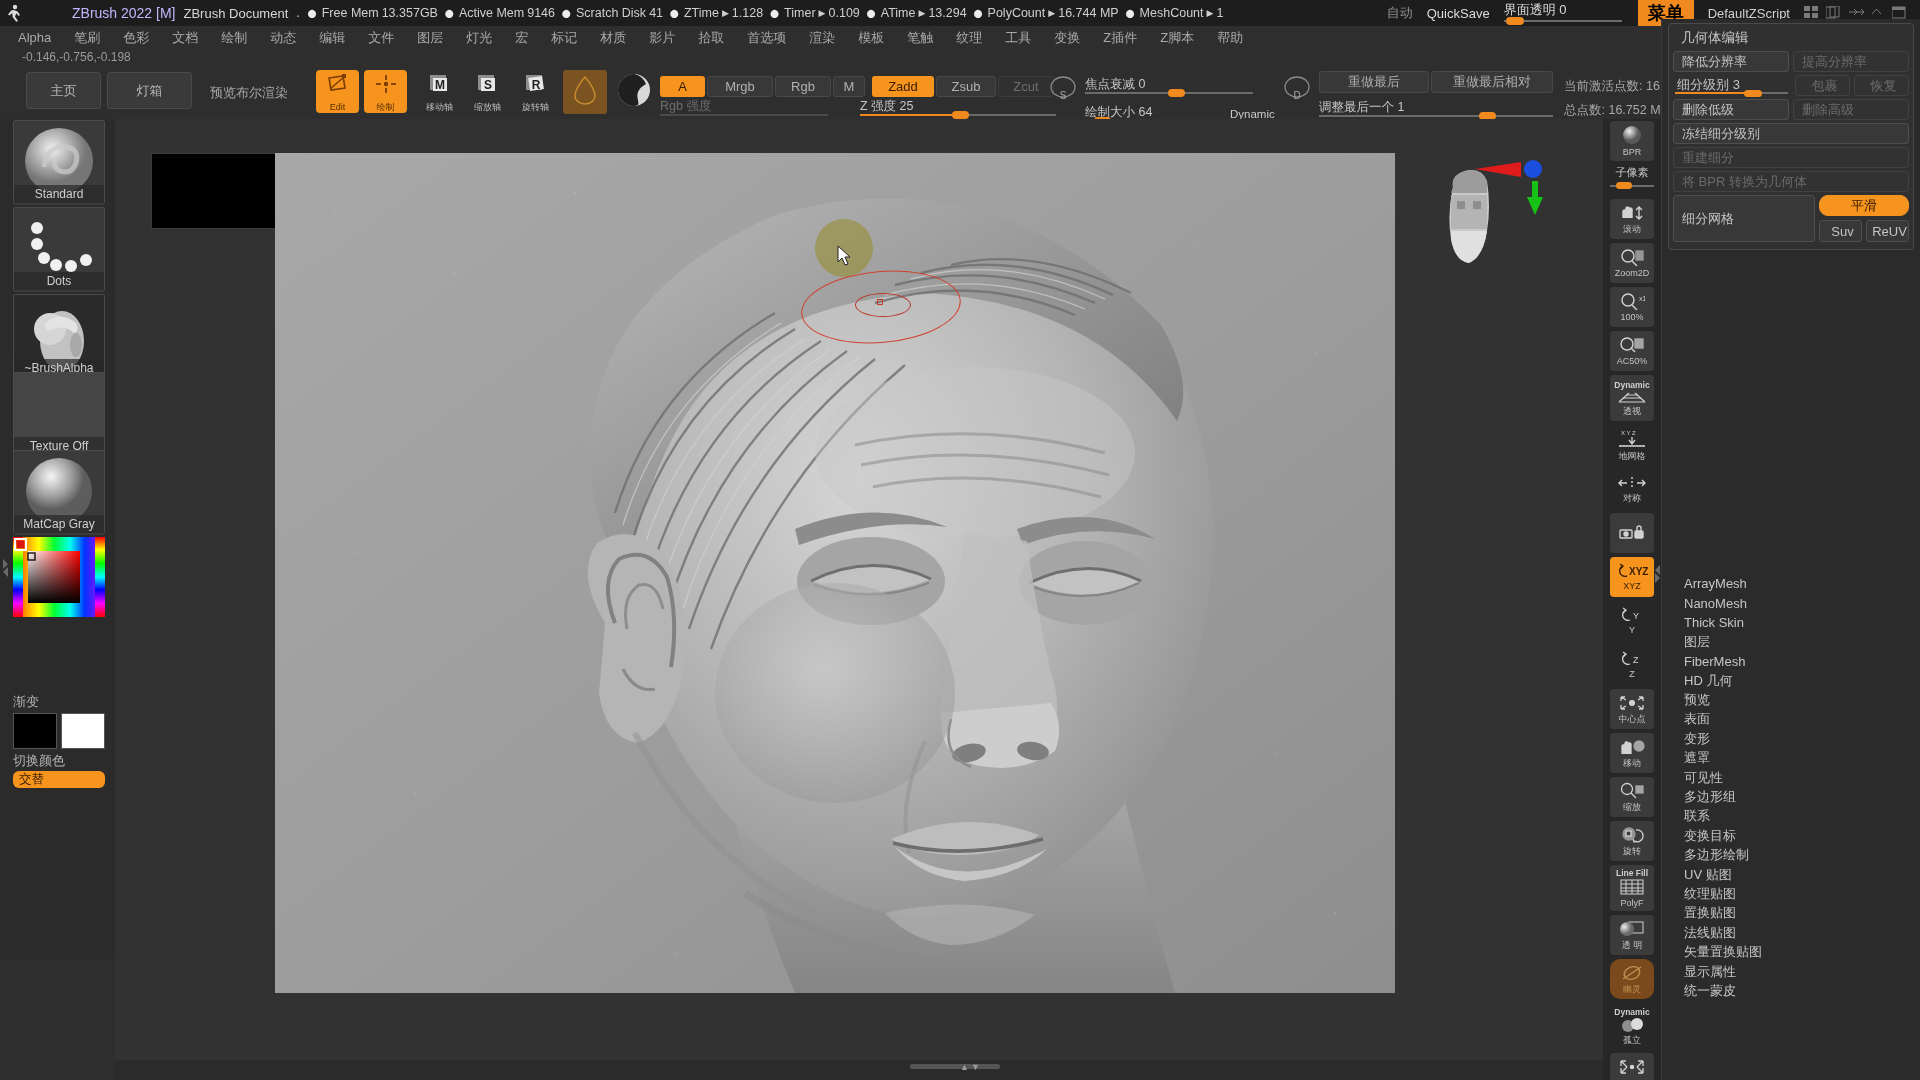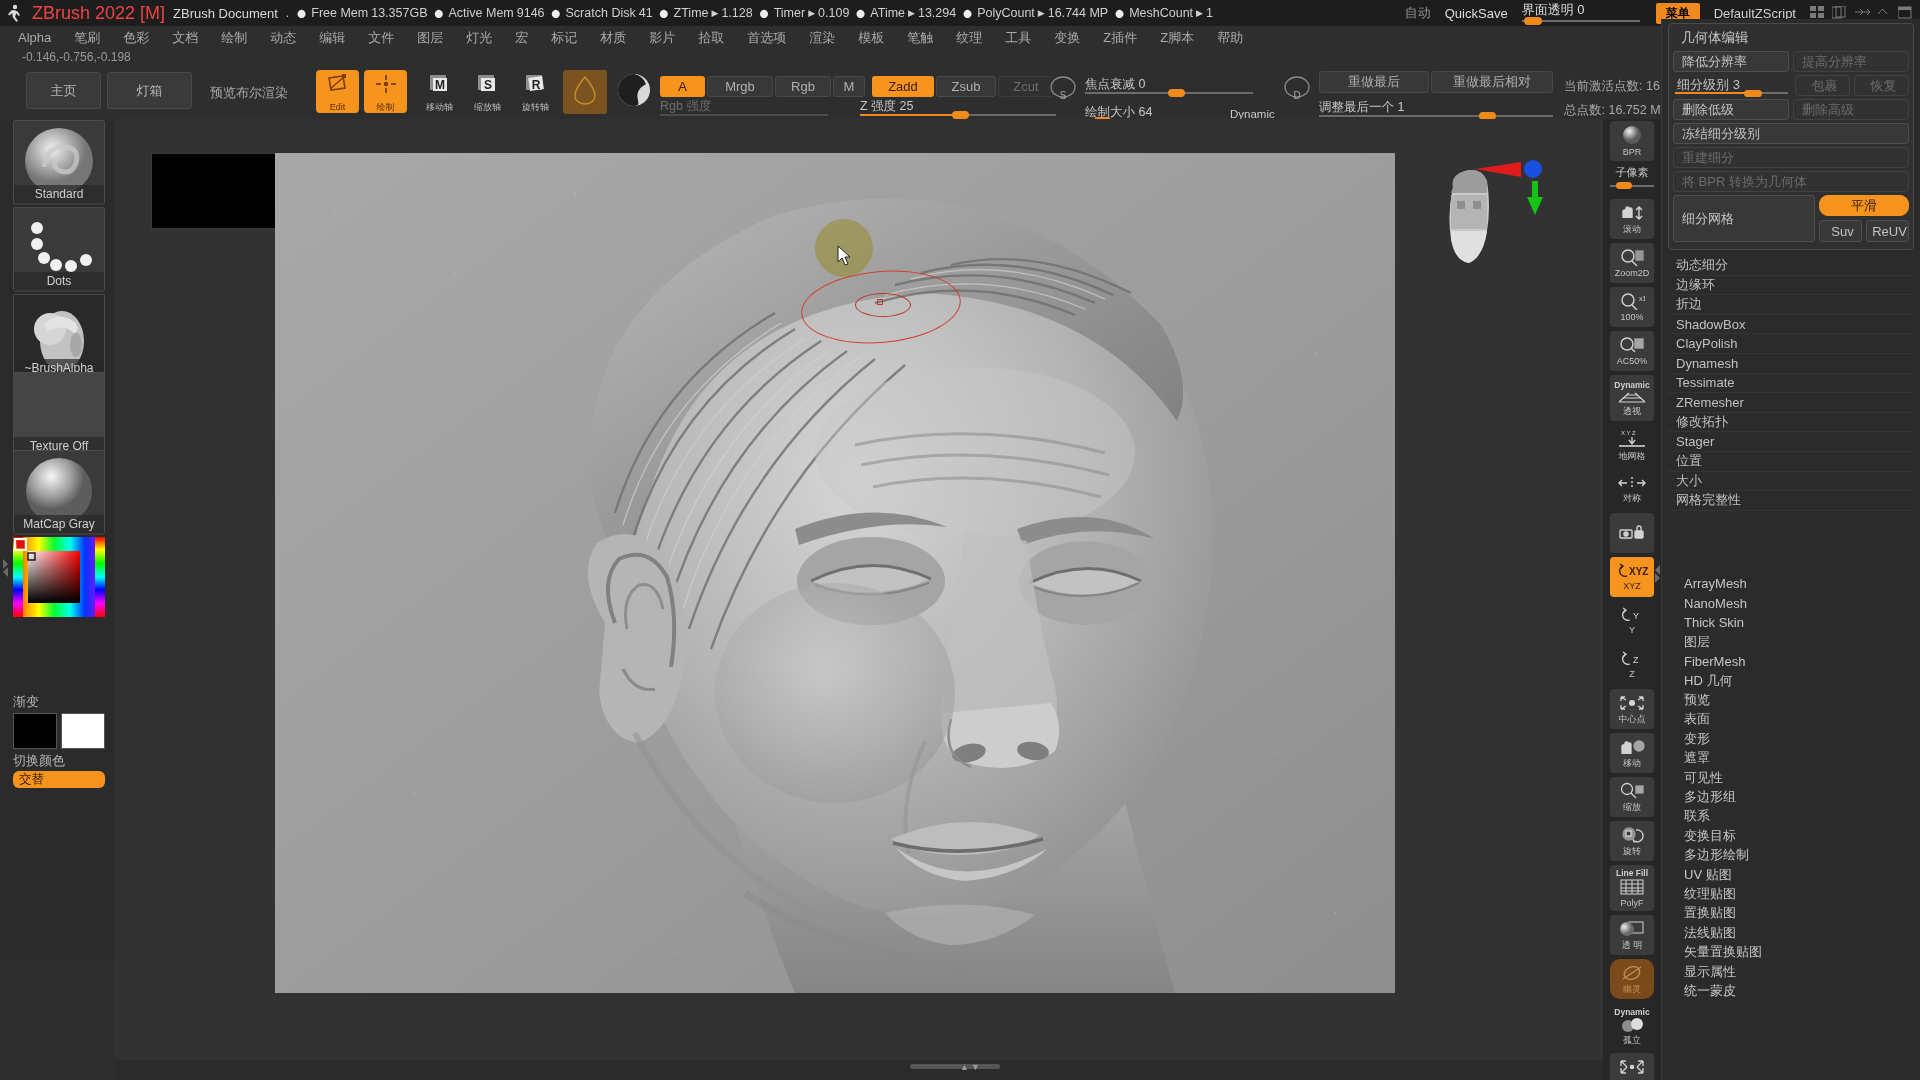--- a/index.html
+++ b/index.html
@@ -12,34 +12,34 @@
   }
   #app { position:relative; width:1920px; height:1080px; background:#2e2e2e; }
 
   
   .titlebar {
     position:absolute; left:0; top:0; width:1920px; height:26px;
     background:#1d1d1d; display:flex; align-items:center; gap:8px;
     padding-left:6px; font-size:13px; color:#c9c9c9; white-space:nowrap;
   }
   .tb-runner { width:18px; height:18px; display:inline-block; color:#ddd; }
-  .tb-app { font-size:18px; color:#ef4444; }
+  .tb-app { font-size:14px; color:#c4b5fd;margin-left:40px; }
   .tb-doc { font-size:13px; color:#d8d8d8; }
   .tb-dot { font-size:9px; color:#ededed; margin-right:2px; }
   .tb-stat { font-size:12.5px; color:#cfcfcf; }
   .tb-arrow { font-size:9px; color:#cfcfcf; }
-  .tb-right { margin-left:auto; display:flex; align-items:center; gap:14px; padding-right:2px; }
+  .tb-right { margin-left:auto; display:flex; align-items:center; gap:14px; padding-right:8px; }
   .tb-auto { color:#8d8d8d; font-size:13px; }
   .tb-qs { color:#dcdcdc; font-size:13px; }
   .tb-slider-wrap { position:relative; width:120px; height:26px; }
   .tb-slider-lbl { position:absolute; left:0; top:1px; font-size:13px; color:#dcdcdc; white-space:nowrap;}
   .tb-slider-track { position:absolute; left:0; bottom:4px; width:118px; height:2px; background:#6d6d6d; }
   .tb-slider-knob { position:absolute; left:2px; bottom:1px; width:18px; height:8px; border-radius:4px; background:#f08a1e; }
   .tb-menu-btn {
-    background:#f08a1e; color:#000; font-size:12px; padding:2px 10px; border-radius:2px;
+    background:#f08a1e; color:#000; font-size:18px; padding:2px 10px; border-radius:2px;
     font-weight:bold;
   }
   .tb-dfz { color:#d0d0d0; font-size:13px; }
   .tb-icons { display:flex; gap:6px; align-items:center; padding-right:4px;}
   .tb-ic { width:16px;height:14px;opacity:.75; }
 
   
   .menubar {
     position:absolute; left:0; top:26px; width:1920px; height:24px;
     background:#2e2e2e; display:flex; align-items:center; gap:3px; padding-left:8px;
@@ -986,35 +986,20 @@
         <div style="display:flex;flex-direction:column;gap:4px;flex:1;">
           <div class="rp-btn on" style="height:21px;border-radius:9px;">平滑</div>
           <div style="display:flex;gap:4px;">
             <div class="rp-btn ctr" style="height:22px;">Suv</div>
             <div class="rp-btn ctr" style="height:22px;">ReUV</div>
           </div>
         </div>
       </div>
     </div>
 
-    <div class="rp-list" id="rp-list1" style="top:237px;">
-        <div class="rp-item">动态细分</div>
-        <div class="rp-item">边缘环</div>
-        <div class="rp-item">折边</div>
-        <div class="rp-item">ShadowBox</div>
-        <div class="rp-item">ClayPolish</div>
-        <div class="rp-item">Dynamesh</div>
-        <div class="rp-item">Tessimate</div>
-        <div class="rp-item">ZRemesher</div>
-        <div class="rp-item">修改拓扑</div>
-        <div class="rp-item">Stager</div>
-        <div class="rp-item">位置</div>
-        <div class="rp-item">大小</div>
-        <div class="rp-item">网格完整性</div>
-      </div>
     <div class="rp-list2" id="rp-list2" style="top:555px;">
         <div class="rp-item2">ArrayMesh</div>
         <div class="rp-item2">NanoMesh</div>
         <div class="rp-item2">Thick Skin</div>
         <div class="rp-item2">图层</div>
         <div class="rp-item2">FiberMesh</div>
         <div class="rp-item2">HD 几何</div>
         <div class="rp-item2">预览</div>
         <div class="rp-item2">表面</div>
         <div class="rp-item2">变形</div>

